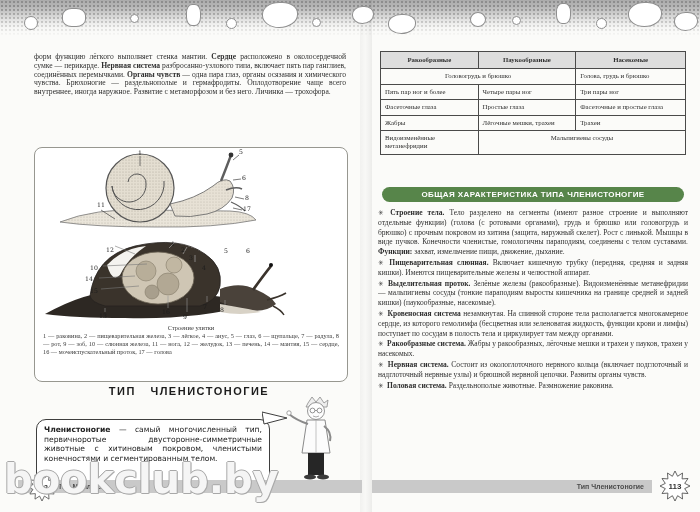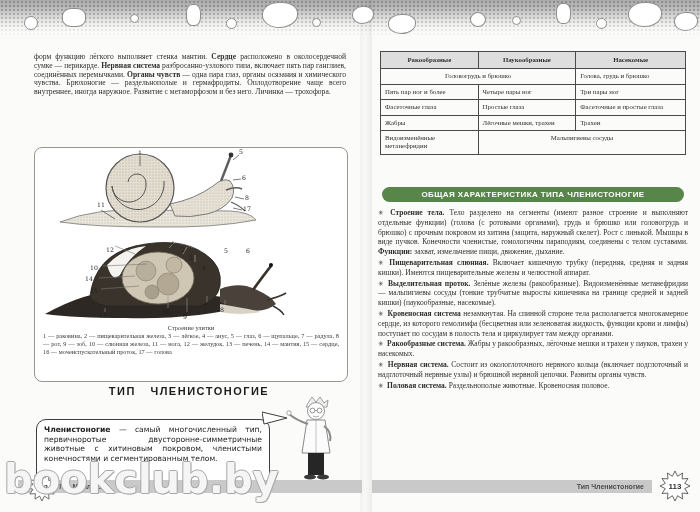--- a/index.html
+++ b/index.html
@@ -259,25 +259,25 @@
         <td colspan="2" class="span">Мальпигиевы сосуды</td>
       </tr>
     </tbody>
       </table>
 
     <div class="banner" id="banner" style="background: rgb(87, 133, 74);">ОБЩАЯ ХАРАКТЕРИСТИКА ТИПА ЧЛЕНИСТОНОГИЕ</div>
 
     <div class="bullets" id="bullets">
         <div class="bullet"><span class="mark">✳ </span><b>Строение тела.</b><span> Тело разделено на сегменты (имеют разное строение и выполняют отдельные функции) (голова (с ротовыми органами), грудь и брюшко или головогрудь и брюшко) с прочным покровом из хитина (защита, наружный скелет). Рост с линькой. Мышцы в виде пучков. Конечности членистые, гомологичны параподиям, соединены с телом суставами. </span><b>Функции:</b><span> захват, измельчение пищи, движение, дыхание.</span></div>
         <div class="bullet"><span class="mark">✳ </span><b>Пищеварительная слюнная.</b><span> Включает кишечную трубку (передняя, средняя и задняя кишки). Имеются пищеварительные железы и челюстной аппарат.</span></div>
-        <div class="bullet"><span class="mark">✳ </span><b>Выделительная проток.</b><span> Зелёные железы (ракообразные). Видоизменённые метанефридии — мальпигиевы сосуды (тонкие трубчатые выросты кишечника на границе средней и задней кишки) (паукообразные, насекомые).</span></div>
+        <div class="bullet"><span class="mark">✳ </span><b>Выделительная проток.</b><span> Зелёные железы (ракообразные). Видоизменённые метанефридии — мальпигиевы сосуды (тонкие параподиям выросты кишечника на границе средней и задней кишки) (паукообразные, насекомые).</span></div>
         <div class="bullet"><span class="mark">✳ </span><b>Кровеносная система</b><span> незамкнутая. На спинной стороне тела располагается многокамерное сердце, из которого гемолимфа (бесцветная или зеленоватая жидкость, функции крови и лимфы) поступает по сосудам в полость тела и циркулирует там между органами.</span></div>
         <div class="bullet"><span class="mark">✳ </span><b>Ракообразные система.</b><span> Жабры у ракообразных, лёгочные мешки и трахеи у пауков, трахеи у насекомых.</span></div>
         <div class="bullet"><span class="mark">✳ </span><b>Нервная система.</b><span> Состоит из окологлоточного нервного кольца (включает подглоточный и надглоточный нервные узлы) и брюшной нервной цепочки. Развиты органы чувств.</span></div>
-        <div class="bullet"><span class="mark">✳ </span><b>Половая система.</b><span> Раздельнополые животные. Кровеносная половое.</span></div>
+        <div class="bullet"><span class="mark">✳ </span><b>Половая система.</b><span> Раздельнополые животные. Размножение раковина.</span></div>
       </div>
 
     <div class="footer-band band-right">
       <span class="footer-label">Тип Членистоногие</span>
     </div>
     <svg class="starburst sb-right" width="30" height="30" viewBox="0 0 30 30">
       <polygon points="30,15 24.7,17.6 28,22.5 22.1,22.1 22.5,28 17.6,24.7 15,30 12.4,24.7 7.5,28 7.9,22.1 2,22.5 5.3,17.6 0,15 5.3,12.4 2,7.5 7.9,7.9 7.5,2 12.4,5.3 15,0 17.6,5.3 22.5,2 22.1,7.9 28,7.5 24.7,12.4" fill="#fff" stroke="#555" stroke-width="0.9"></polygon>
       <text x="15" y="18" text-anchor="middle">113</text>
     </svg>
   </div>

